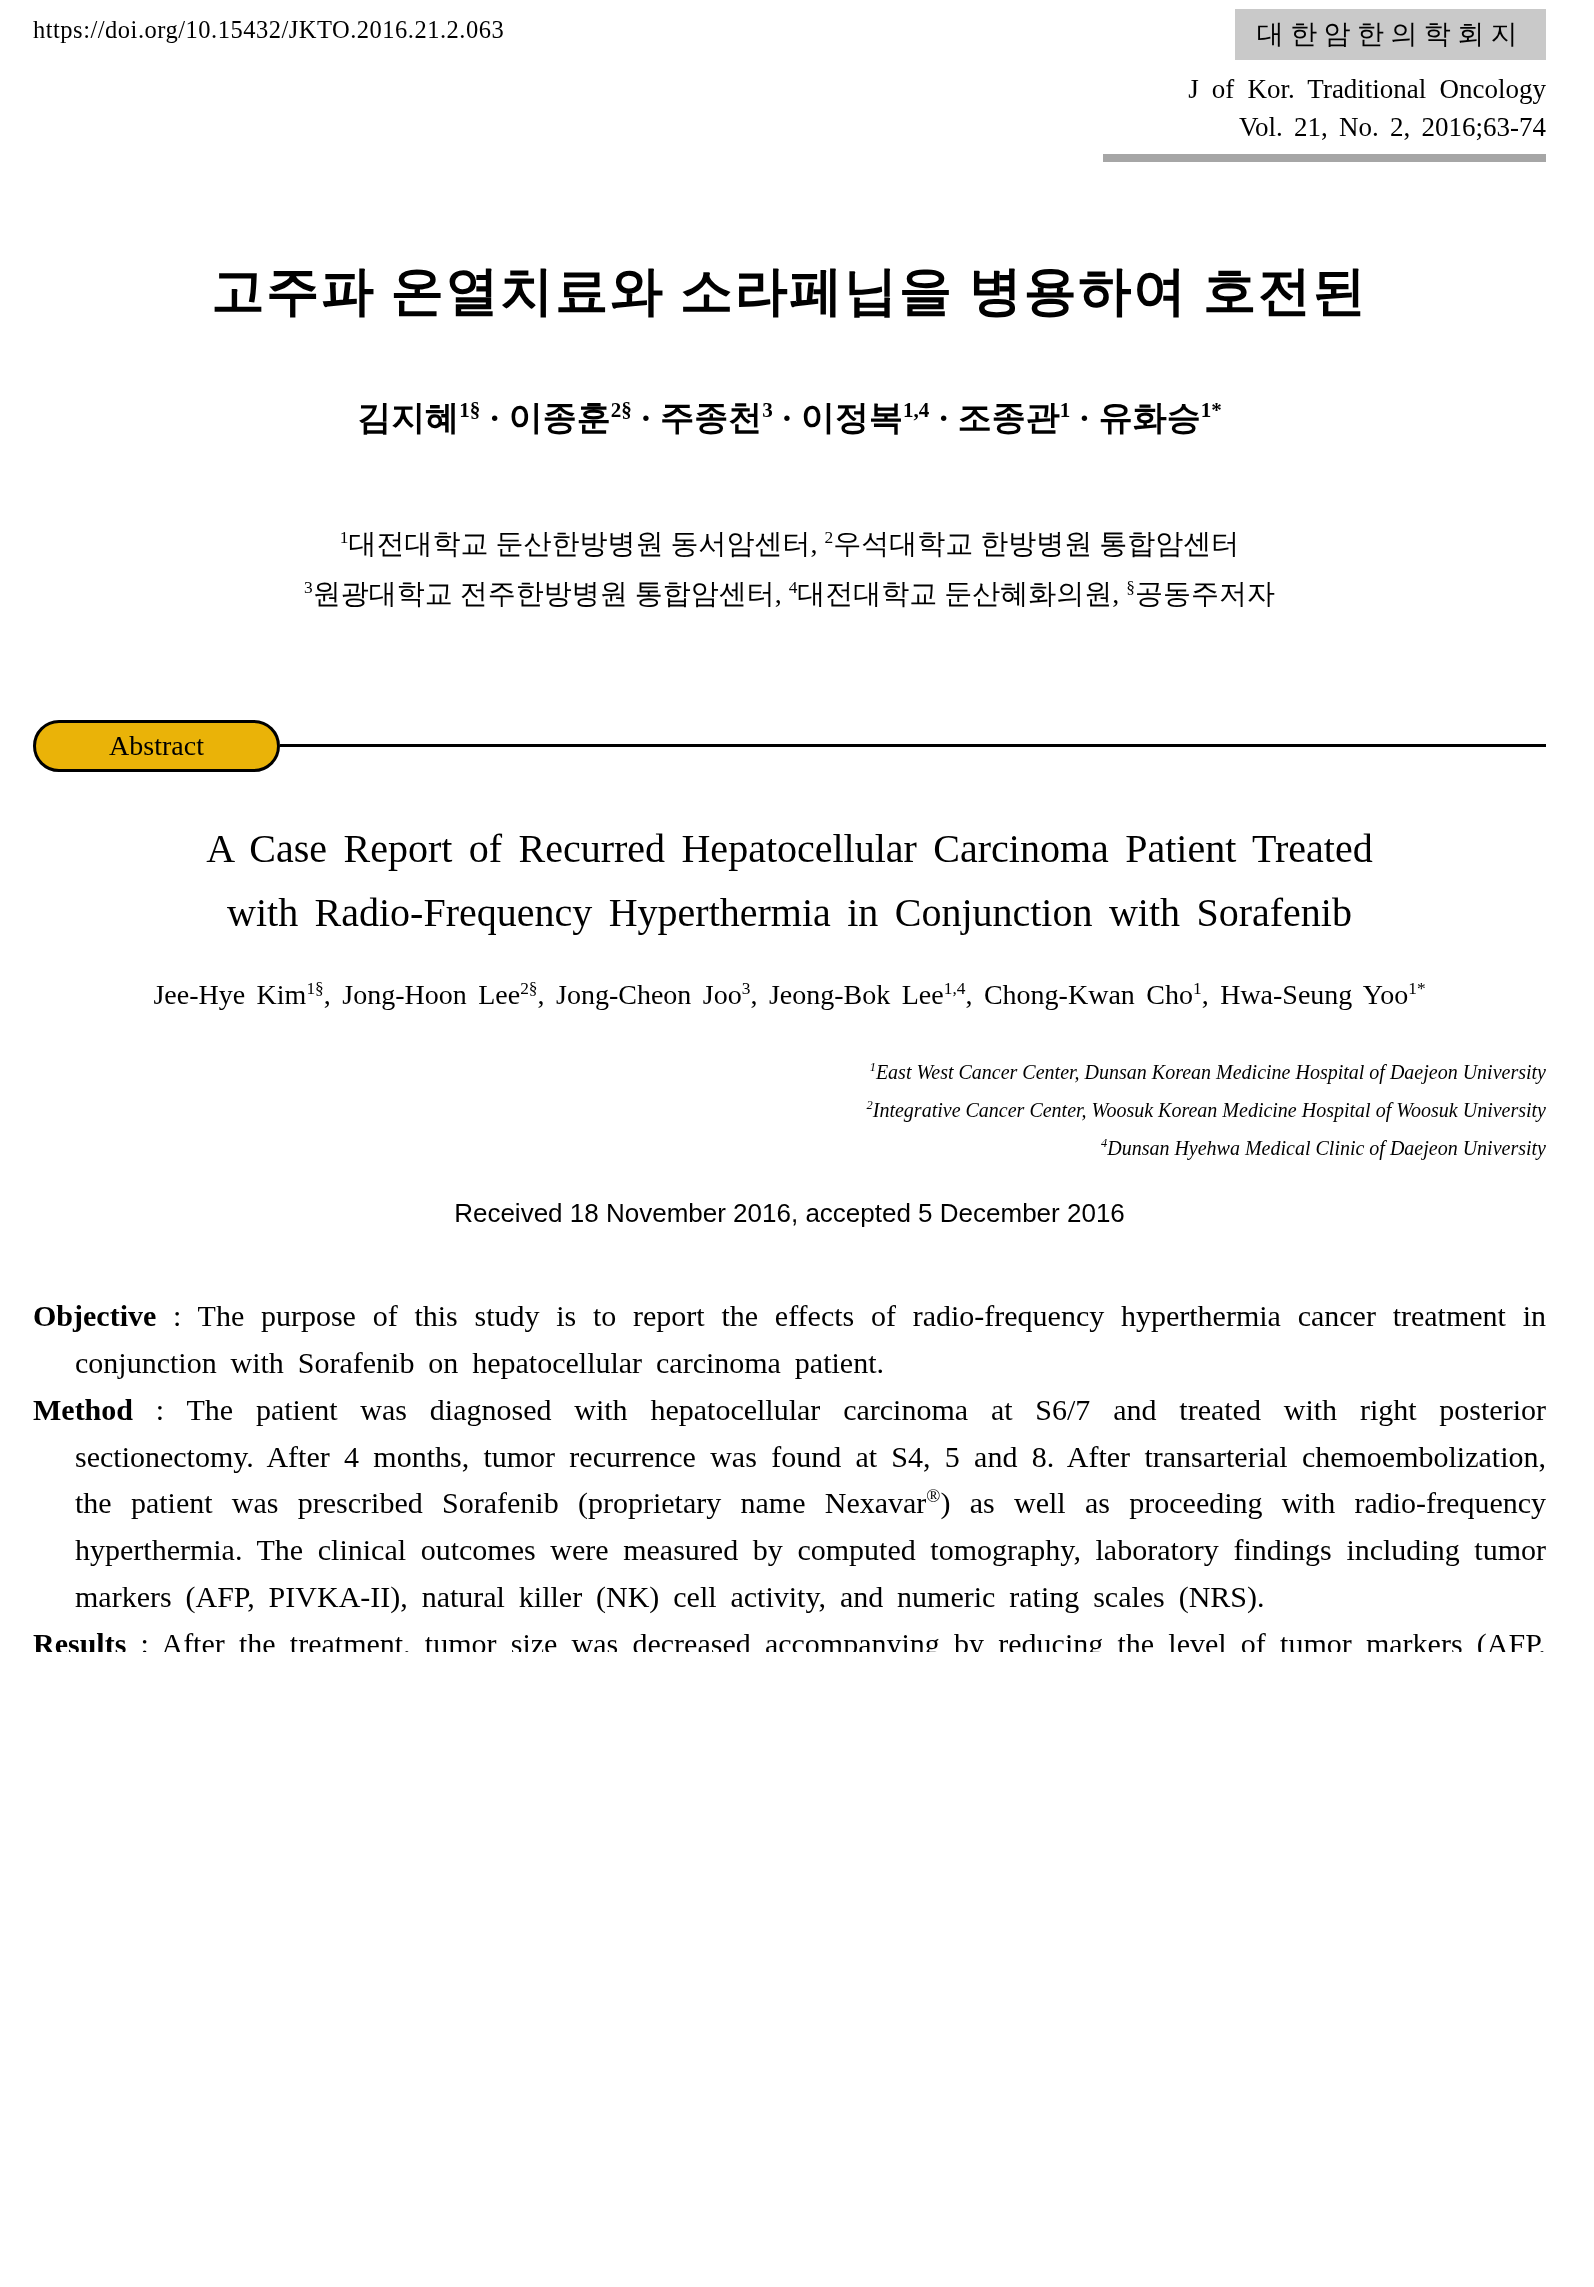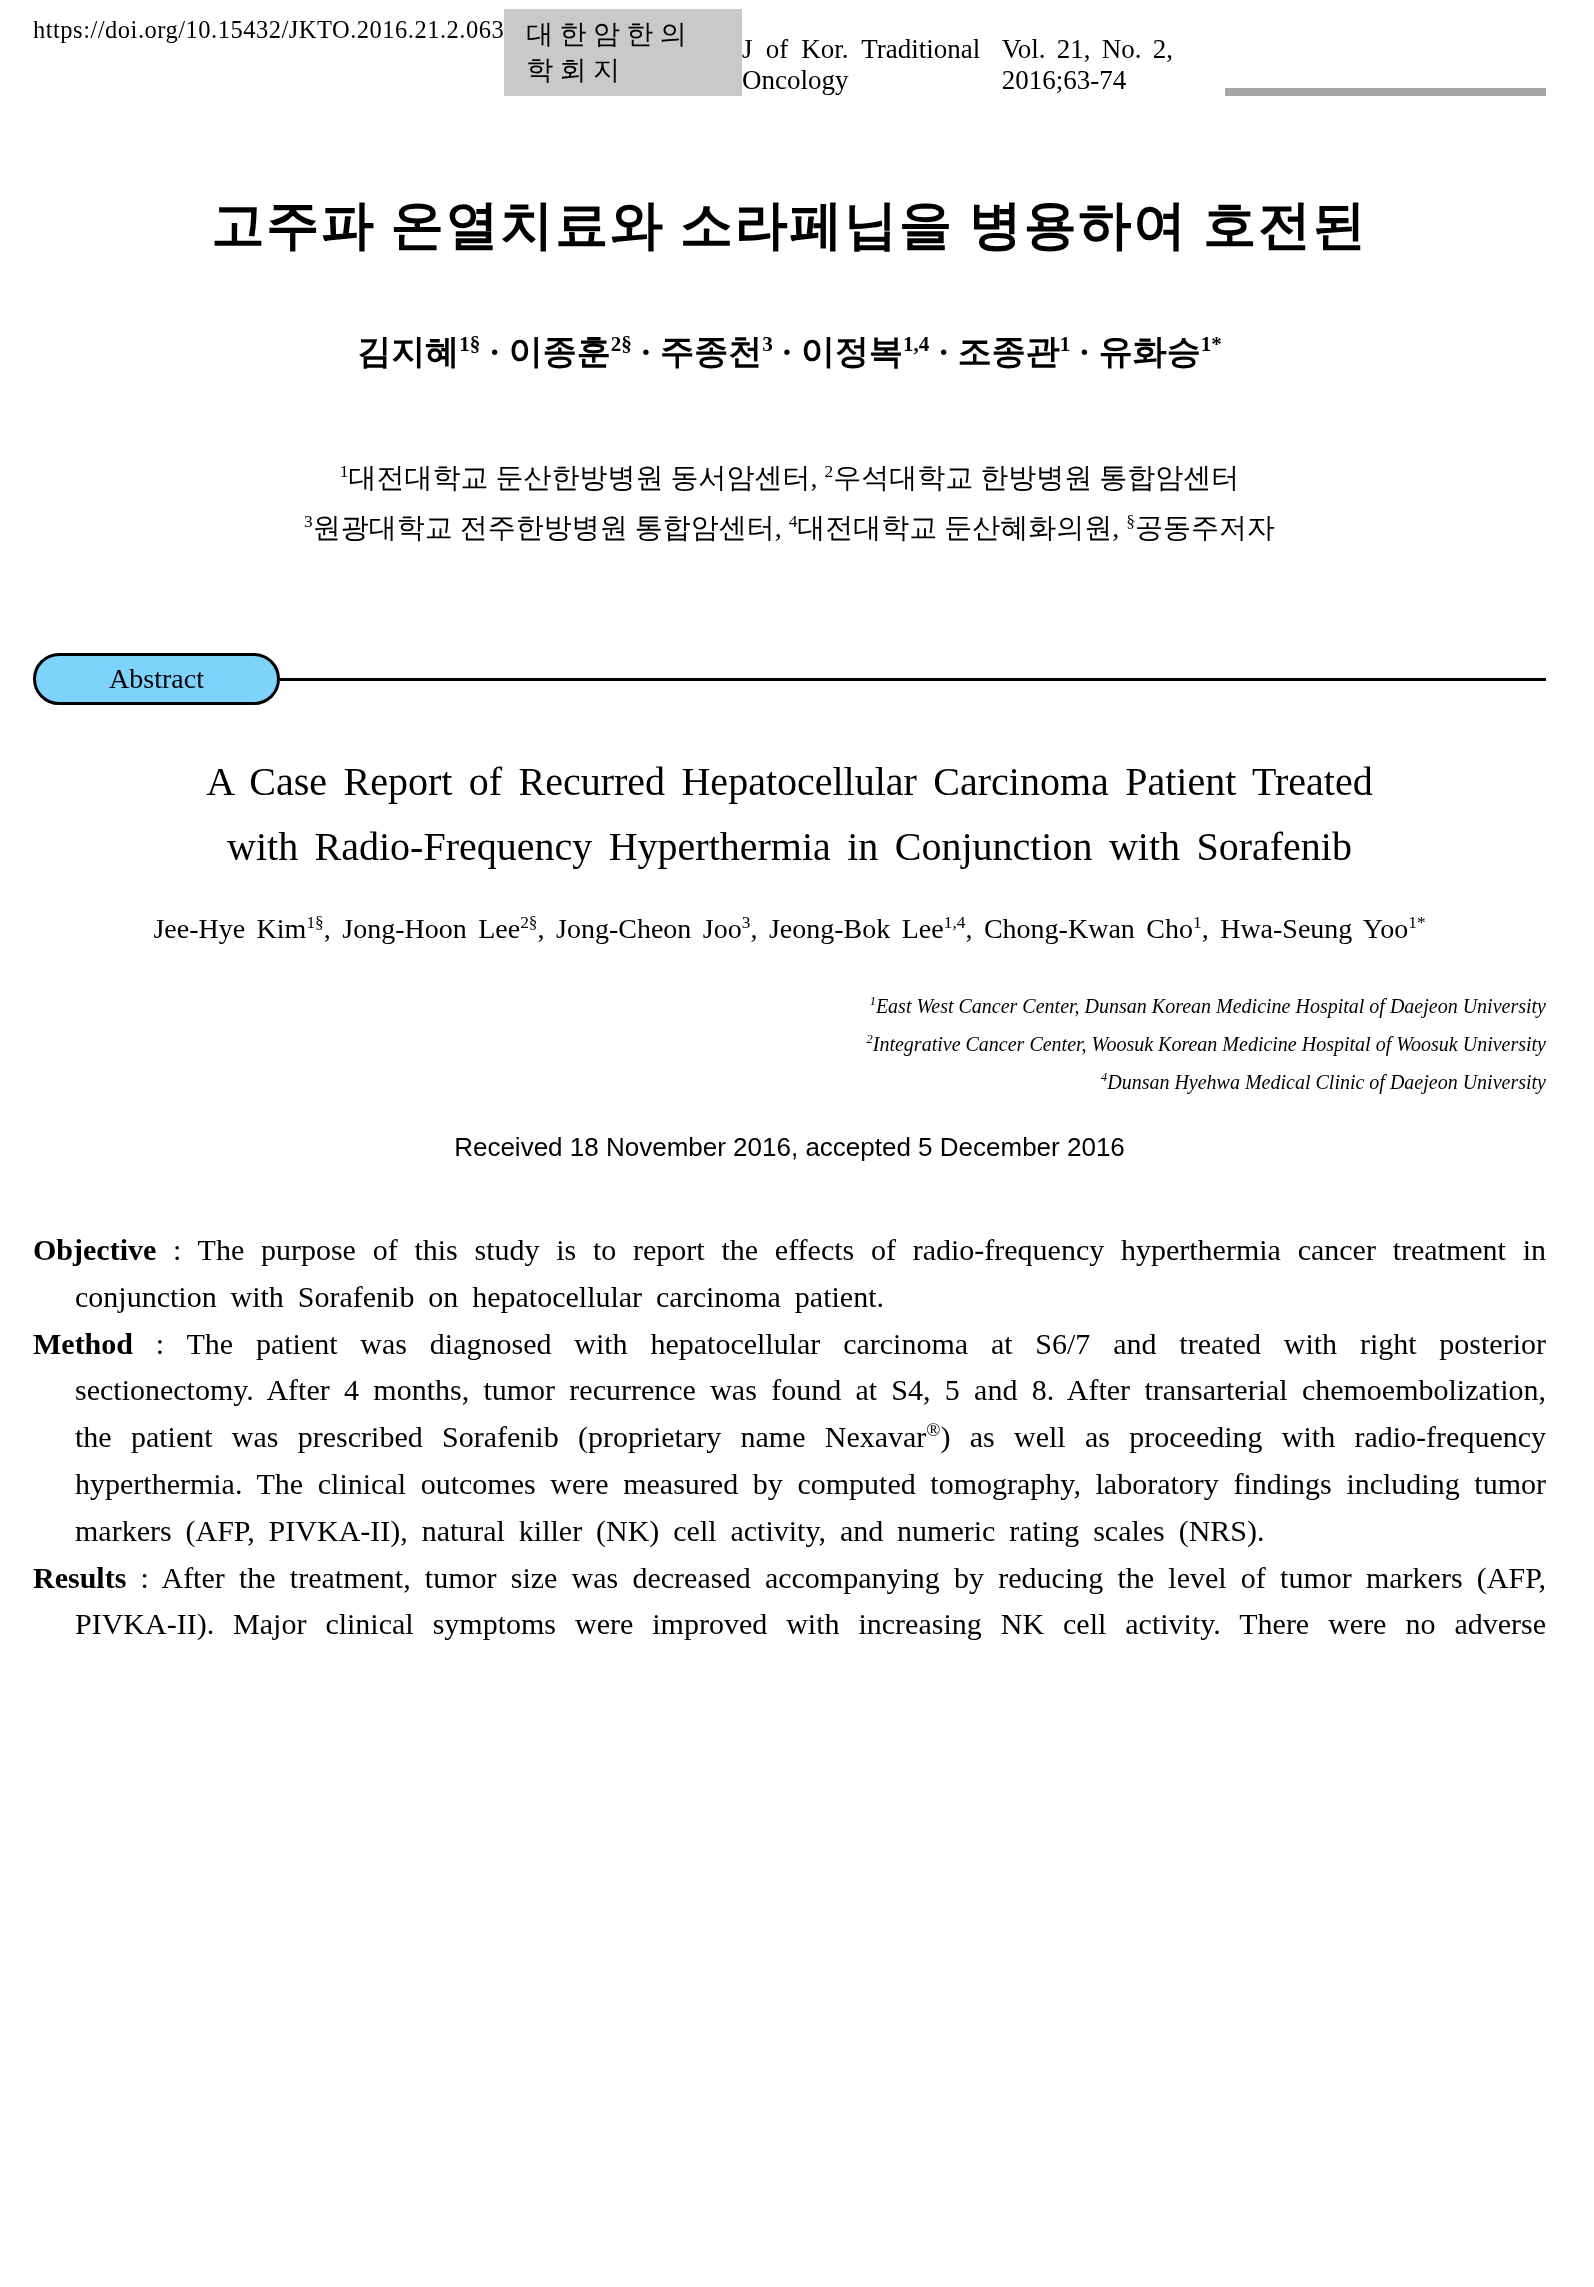--- a/index.html
+++ b/index.html
@@ -12,21 +12,21 @@
     color: #000;
     font-family: "Liberation Serif", "DejaVu Serif", serif;
     padding: 9px 49px 0 33px;
     overflow: hidden;
   }
   sup { font-size: 62%; line-height: 0; }
 
   
   .header { display: flex; justify-content: space-between; align-items: flex-start; }
   .doi { font-size: 24.5px; margin-top: 7.3px; letter-spacing: 0.5px; }
-  .journal-block { display: flex; flex-direction: row; align-items: flex-end; }
+  .journal-block { display: flex; flex-direction: column; align-items: flex-end; }
   .journal-kr {
     background: #c9c9c9;
     padding: 7.3px 22px;
     font-family: "Liberation Sans", "DejaVu Sans", sans-serif;
     font-size: 27px;
     letter-spacing: 6.4px;
   }
   .journal-en { margin-top: 14.5px; font-size: 27px; word-spacing: 6.4px; }
   .journal-vol { margin-top: 7.3px; font-size: 27px; word-spacing: 4.5px; }
   .journal-rule { margin-top: 11px; width: 443px; height: 7.3px; background: #a6a6a6; }
@@ -39,21 +39,21 @@
   .authors-kr { margin-top: 55px; text-align: center; font-size: 34px; font-weight: bold; }
 
   
   .affil-kr { margin-top: 78px; text-align: center; font-size: 28px; line-height: 1.8; }
 
   
   .abstract-head { margin-top: 100px; display: flex; align-items: center; }
   .badge {
     width: 247px; height: 52px;
     border: 3.2px solid #000; border-radius: 27px;
-    background: #7dd3fc;
+    background: #eab308;
     display: flex; align-items: center; justify-content: center;
     font-size: 28px;
   }
   .abstract-line { flex: 1; height: 3.6px; background: #000; }
 
   
   .title-en { margin: 45px 0 0 0; text-align: center; font-size: 40px; font-weight: normal; line-height: 1.62; word-spacing: 6.4px; }
   .title-en .tline { display: block; }
 
   

